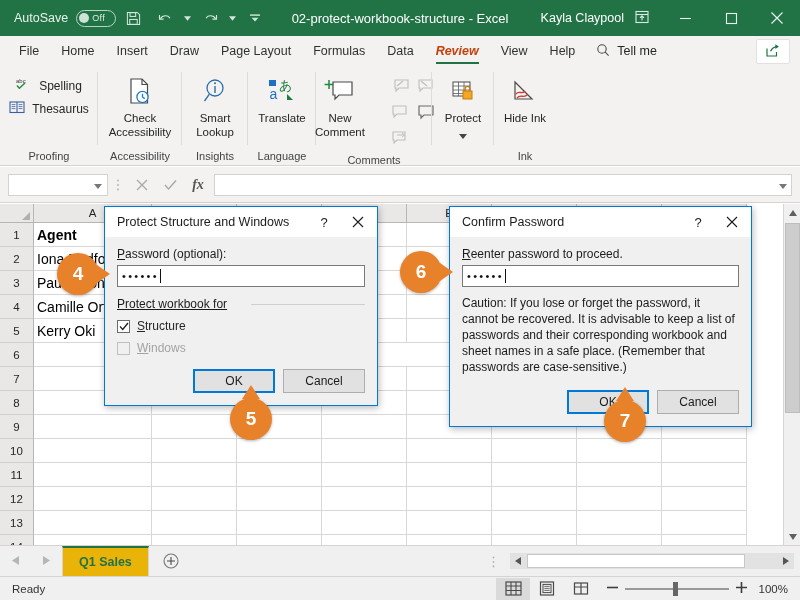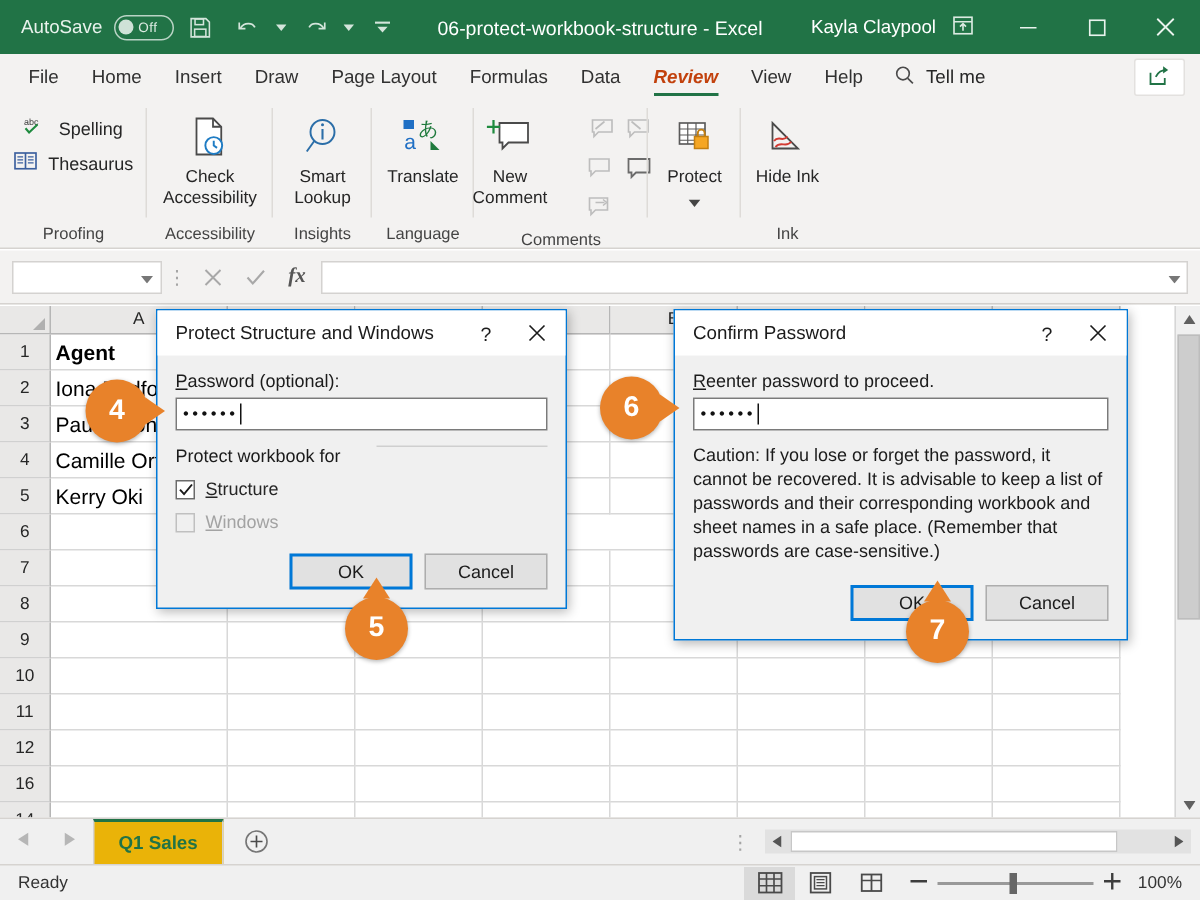--- a/index.html
+++ b/index.html
@@ -197,21 +197,21 @@
   .dlg-body { padding:10px 12px 12px 12px; }
   .lbl { font-size:12px; color:#1b1b1b; margin-bottom:4px; }
   .lbl u { text-decoration:underline; }
   .pwdfield {
     height:22px; background:#fff; border:1px solid #7a7a7a;
     display:flex; align-items:center; padding:0 4px; position:relative;
   }
   .pwddots { font-size:11px; letter-spacing:2.3px; color:#111; line-height:1; }
   .caret { width:1px; height:14px; background:#111; margin-left:1px; }
   .fieldset { margin-top:10px; }
-  .fs-legend { display:flex; gap:24px; font-size:12px; color:#1b1b1b; }
+  .fs-legend { display:flex; align-items:center; gap:24px; font-size:12px; color:#1b1b1b;text-decoration:underline; }
   .fs-line { flex:1; height:1px; background:#cfcfcf; }
   .chkrow { display:flex; align-items:center; gap:7px; margin-top:8px; font-size:12px; }
   .chkrow.disabled { color:#a3a3a3; }
   .chk {
     width:13px; height:13px; background:#fff; border:1px solid #6b6b6b;
     display:flex; align-items:center; justify-content:center; font-size:11px; color:#111;
   }
   .chk.dis { background:#f0f0f0; border-color:#c0c0c0; }
   .caution { margin-top:9px; font-size:12px; line-height:1.33; color:#1b1b1b; }
   .btnrow { display:flex; justify-content:flex-end; gap:8px; margin-top:14px; }
@@ -283,21 +283,21 @@
       </div>
       <div class="qicon">
         <svg width="14" height="14" viewBox="0 0 14 14">
             <rect x="2" y="3.4" width="10" height="1.4" fill="#e4efe8"></rect>
             <path d="M3.6 6.8h6.8L7 10.6z" fill="#e4efe8"></path>
           </svg>
       </div>
     </div>
 
     <div class="filetitle">
-      <span>06-protect-workbook-structure  -  Excel</span>
+      <span>02-protect-workbook-structure  -  Excel</span>
     </div>
 
     <div class="userbox">
       <span>Kayla Claypool</span>
       <span>
         <svg width="16" height="16" viewBox="0 0 16 16">
             <rect x="2" y="2.5" width="12" height="11" fill="none" stroke="#dbeae1" stroke-width="1.1"></rect>
             <path d="M2 5.5h12" stroke="#dbeae1" stroke-width="1.1"></path>
             <path d="M8 11.5V7M6 8.8L8 6.8l2 2" fill="none" stroke="#dbeae1" stroke-width="1.1"></path>
           </svg>
@@ -576,21 +576,21 @@
       <div class="rowcell">3</div>
       <div class="rowcell">4</div>
       <div class="rowcell">5</div>
       <div class="rowcell">6</div>
       <div class="rowcell">7</div>
       <div class="rowcell">8</div>
       <div class="rowcell">9</div>
       <div class="rowcell">10</div>
       <div class="rowcell">11</div>
       <div class="rowcell">12</div>
-      <div class="rowcell">16</div>
+      <div class="rowcell">13</div>
       <div class="rowcell">14</div>
     </div>
 
     <div class="cells">
       <div class="cellrow">
         <div class="cell bold" style="width:118px">Agent</div>
         <div class="cell" style="width:85px"></div>
         <div class="cell" style="width:85px"></div>
         <div class="cell" style="width:85px"></div>
         <div class="cell" style="width:85px"></div>

